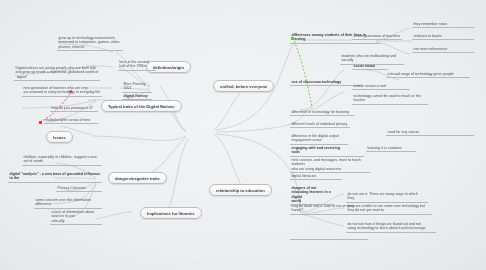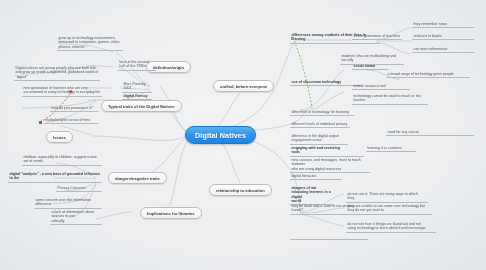--- a/index.html
+++ b/index.html
@@ -117,21 +117,20 @@
     <g>
       <path d="M40 122 C 52 116 64 104 72 90" stroke="#e03b2f" stroke-width="0.8" stroke-dasharray="2,1.6" fill="none"></path>
       <path d="M72 90 l -3.4 1.2 l 2.4 2.6 z" fill="#e03b2f"></path>
     </g>
 
     <g>
       <path d="M293 38 C 302 60 308 84 312 108" stroke="#5cc23a" stroke-width="0.8" stroke-dasharray="2,1.6" fill="none"></path>
     </g>
   </svg>
 
-  <div class="center-node" style="left:185px;top:126px;">Digital Natives</div>
 
   <div class="bubble" style="left:146px;top:61px;">definition/origin</div>
   <div class="bubble" style="left:101px;top:100px;">Typical traits of the Digital Natives</div>
   <div class="bubble" style="left:213px;top:80px;">unified, before everyone</div>
   <div class="bubble" style="left:46px;top:131px;">Issues</div>
   <div class="bubble" style="left:108px;top:172px;">dangers/negative traits</div>
   <div class="bubble" style="left:140px;top:207px;">Implications for libraries</div>
   <div class="bubble" style="left:209px;top:184px;">relationship to education</div>
 
   <div class="leaf" style="left:57px;top:36px;width:64px;">grew up in technology environment,

